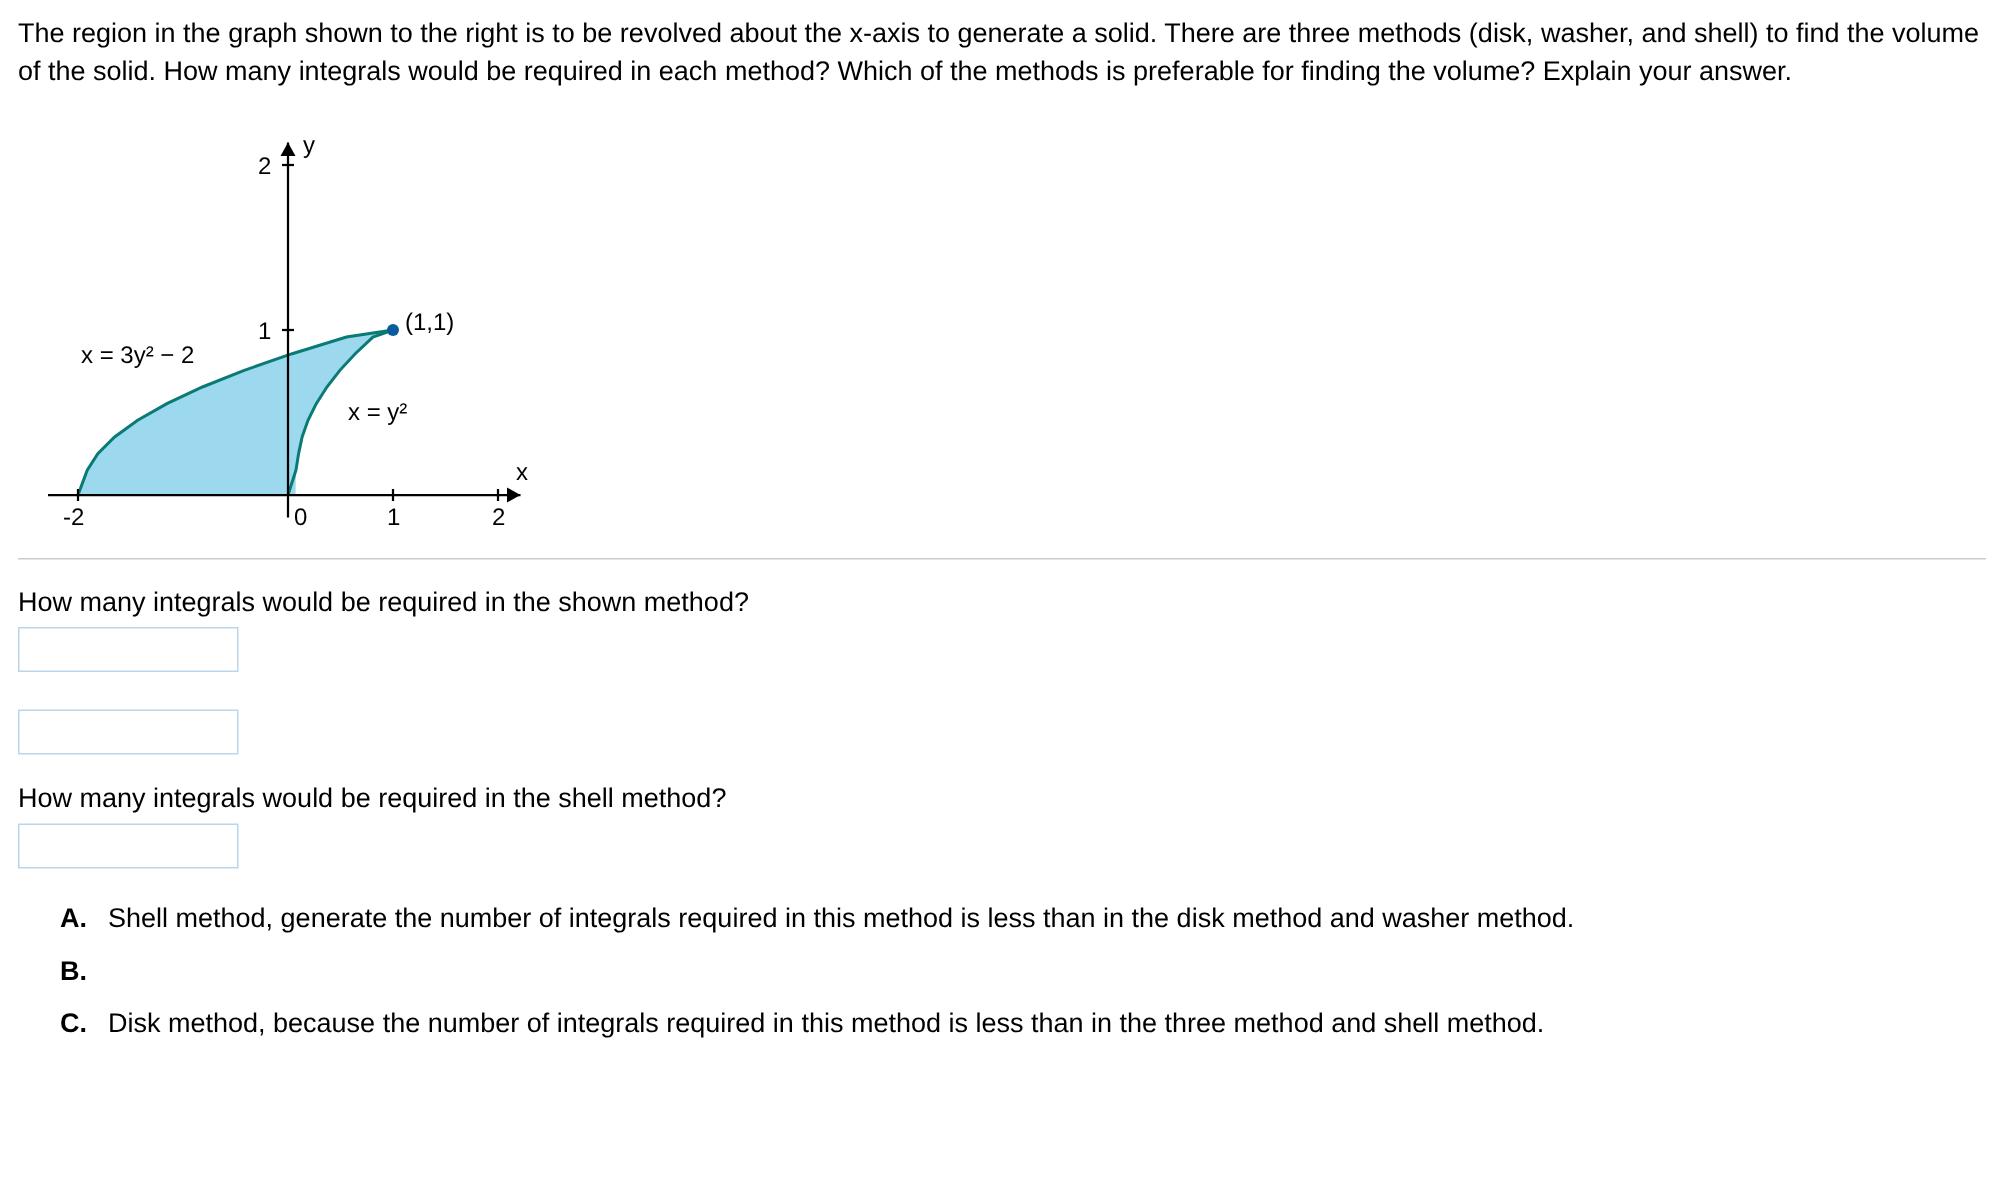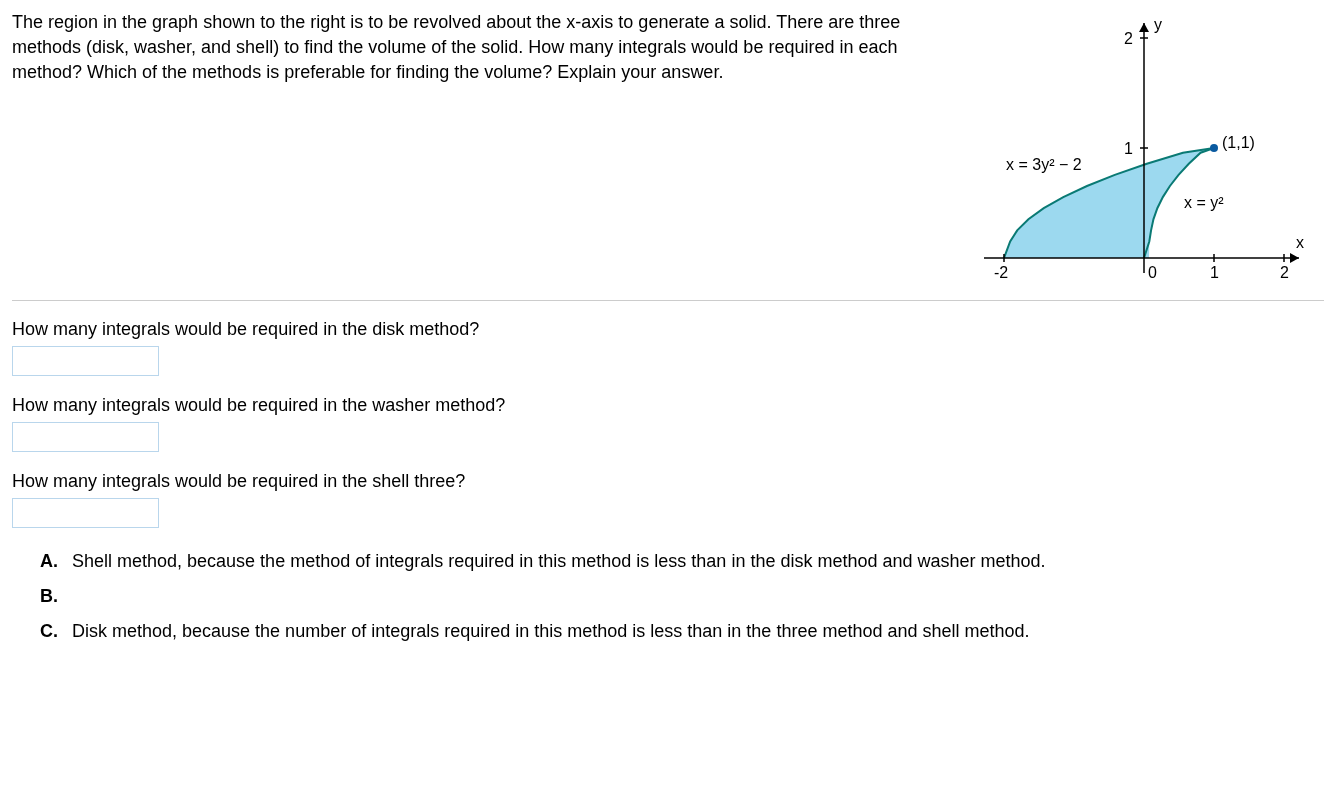--- a/index.html
+++ b/index.html
@@ -8,20 +8,21 @@
     color: #000;
     margin: 0;
     padding: 8px 12px;
     width: 1336px;
     box-sizing: border-box;
   }
   .top-section {
     display: flex;
     align-items: flex-start;
     gap: 20px;
+    flex-direction: column;
   }
   .problem-text {
     flex: 1;
     line-height: 1.4;
     padding-top: 2px;
   }
   .figure {
     flex-shrink: 0;
     width: 360px;
     height: 280px;
@@ -140,39 +141,38 @@
       <text x="258" y="140" font-size="16">(1,1)</text>
       <text x="42" y="162" font-size="16">x = 3y² − 2</text>
       <text x="220" y="200" font-size="16">x = y²</text>
     </svg>
   </div>
 </div>
 
 <hr class="divider">
 
 <div class="question-block">
-  <div>How many integrals would be required in the disk method?</div>
+  <div>How many integrals would be required in the shown method?</div>
   <div class="input-box"></div>
 </div>
 
 <div class="question-block">
-  <div>How many integrals would be required in the washer method?</div>
   <div class="input-box"></div>
 </div>
 
 <div class="question-block">
-  <div>How many integrals would be required in the shell three?</div>
+  <div>How many integrals would be required in the shell method?</div>
   <div class="input-box"></div>
 </div>
 
 <div class="question-block">
   <div class="options">
     <div class="option-row">
       <span class="option-letter">A.</span>
-      <span>Shell method, because the method of integrals required in this method is less than in the disk method and washer method.</span>
+      <span>Shell method, generate the number of integrals required in this method is less than in the disk method and washer method.</span>
     </div>
     <div class="option-row">
       <span class="option-letter">B.</span>
     </div>
     <div class="option-row">
       <span class="option-letter">C.</span>
       <span>Disk method, because the number of integrals required in this method is less than in the three method and shell method.</span>
     </div>
   </div>
 </div>

